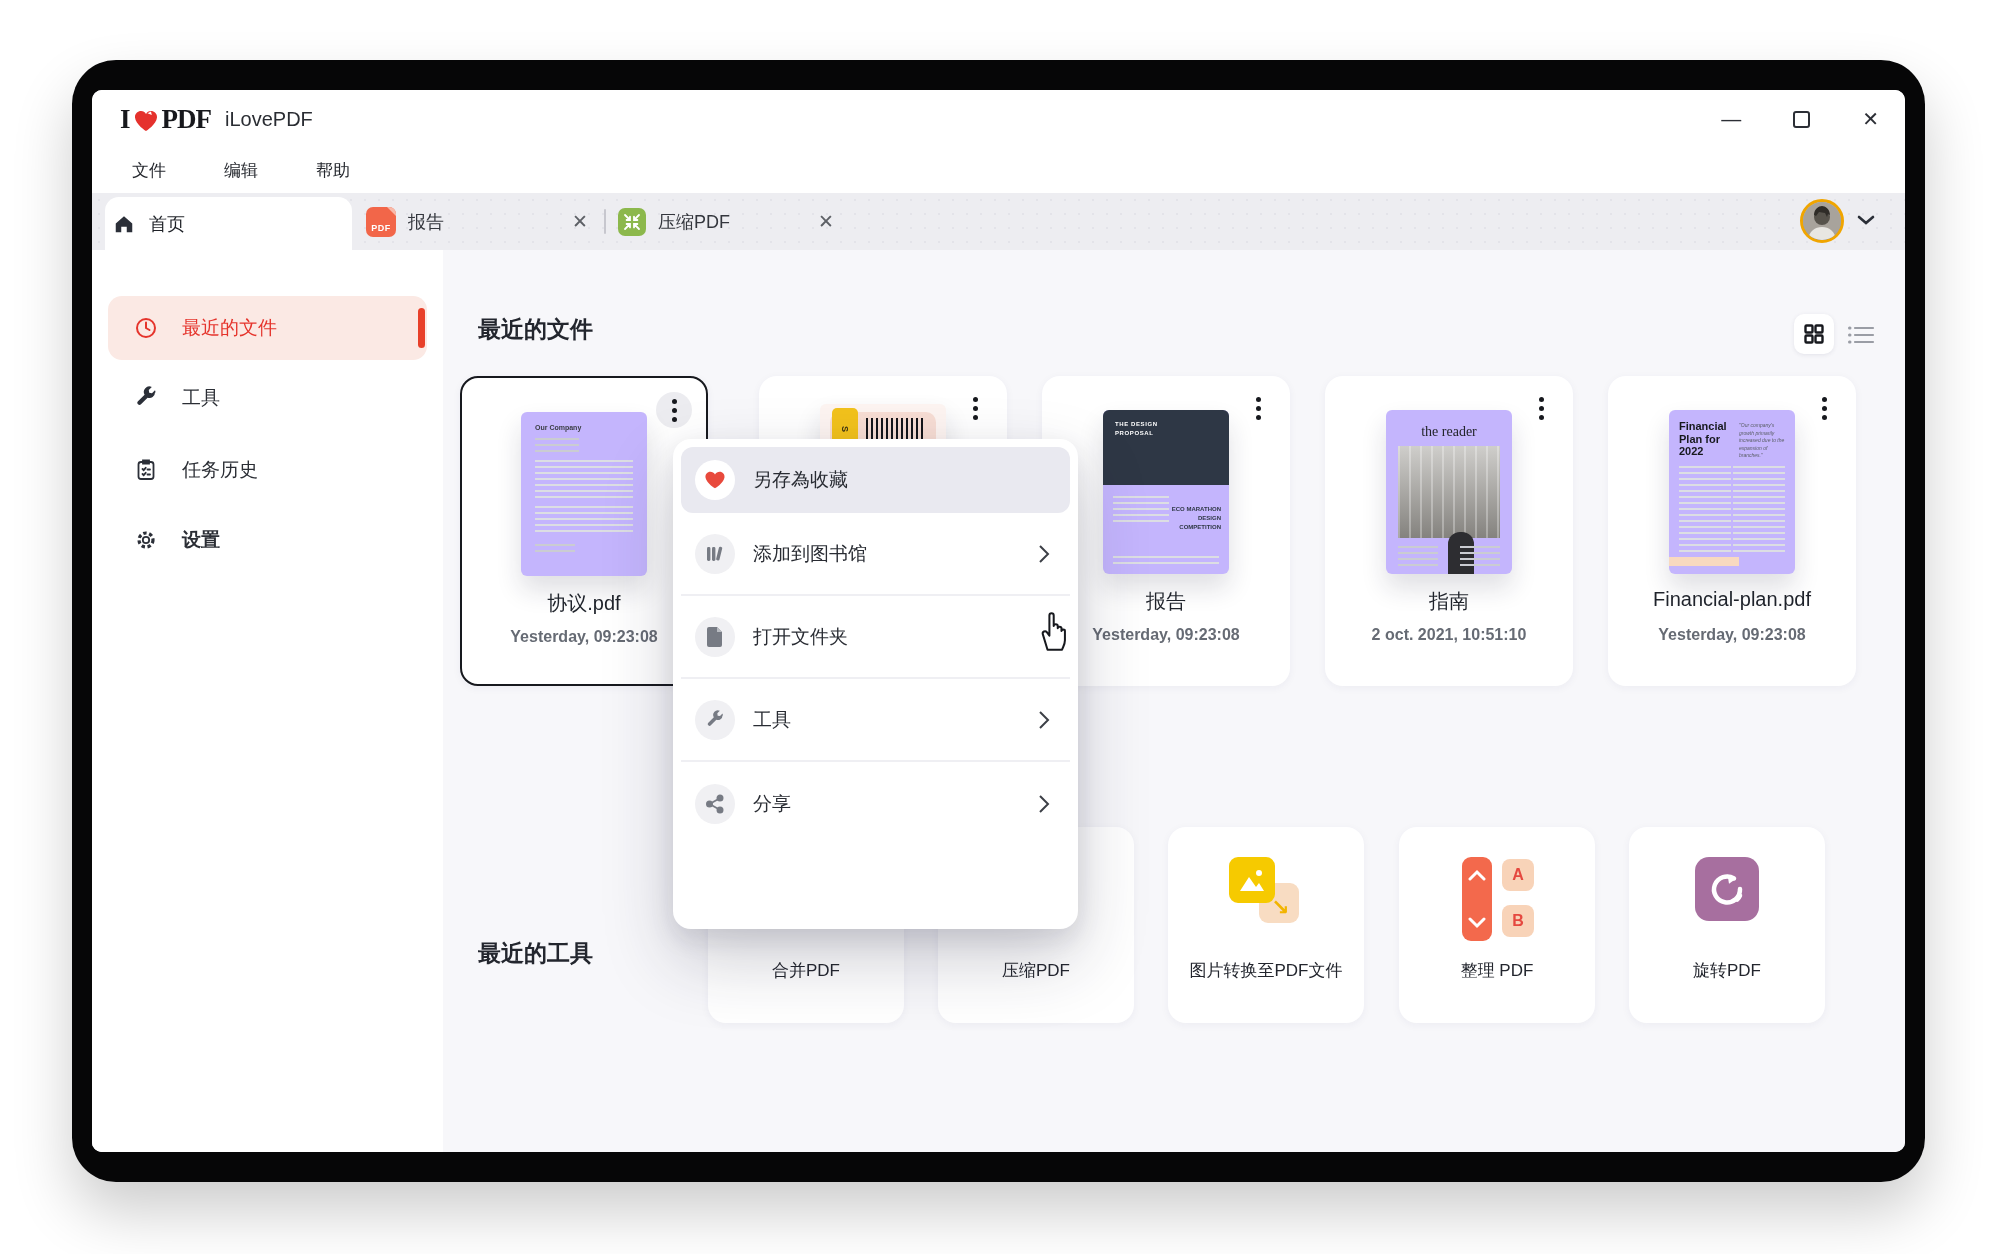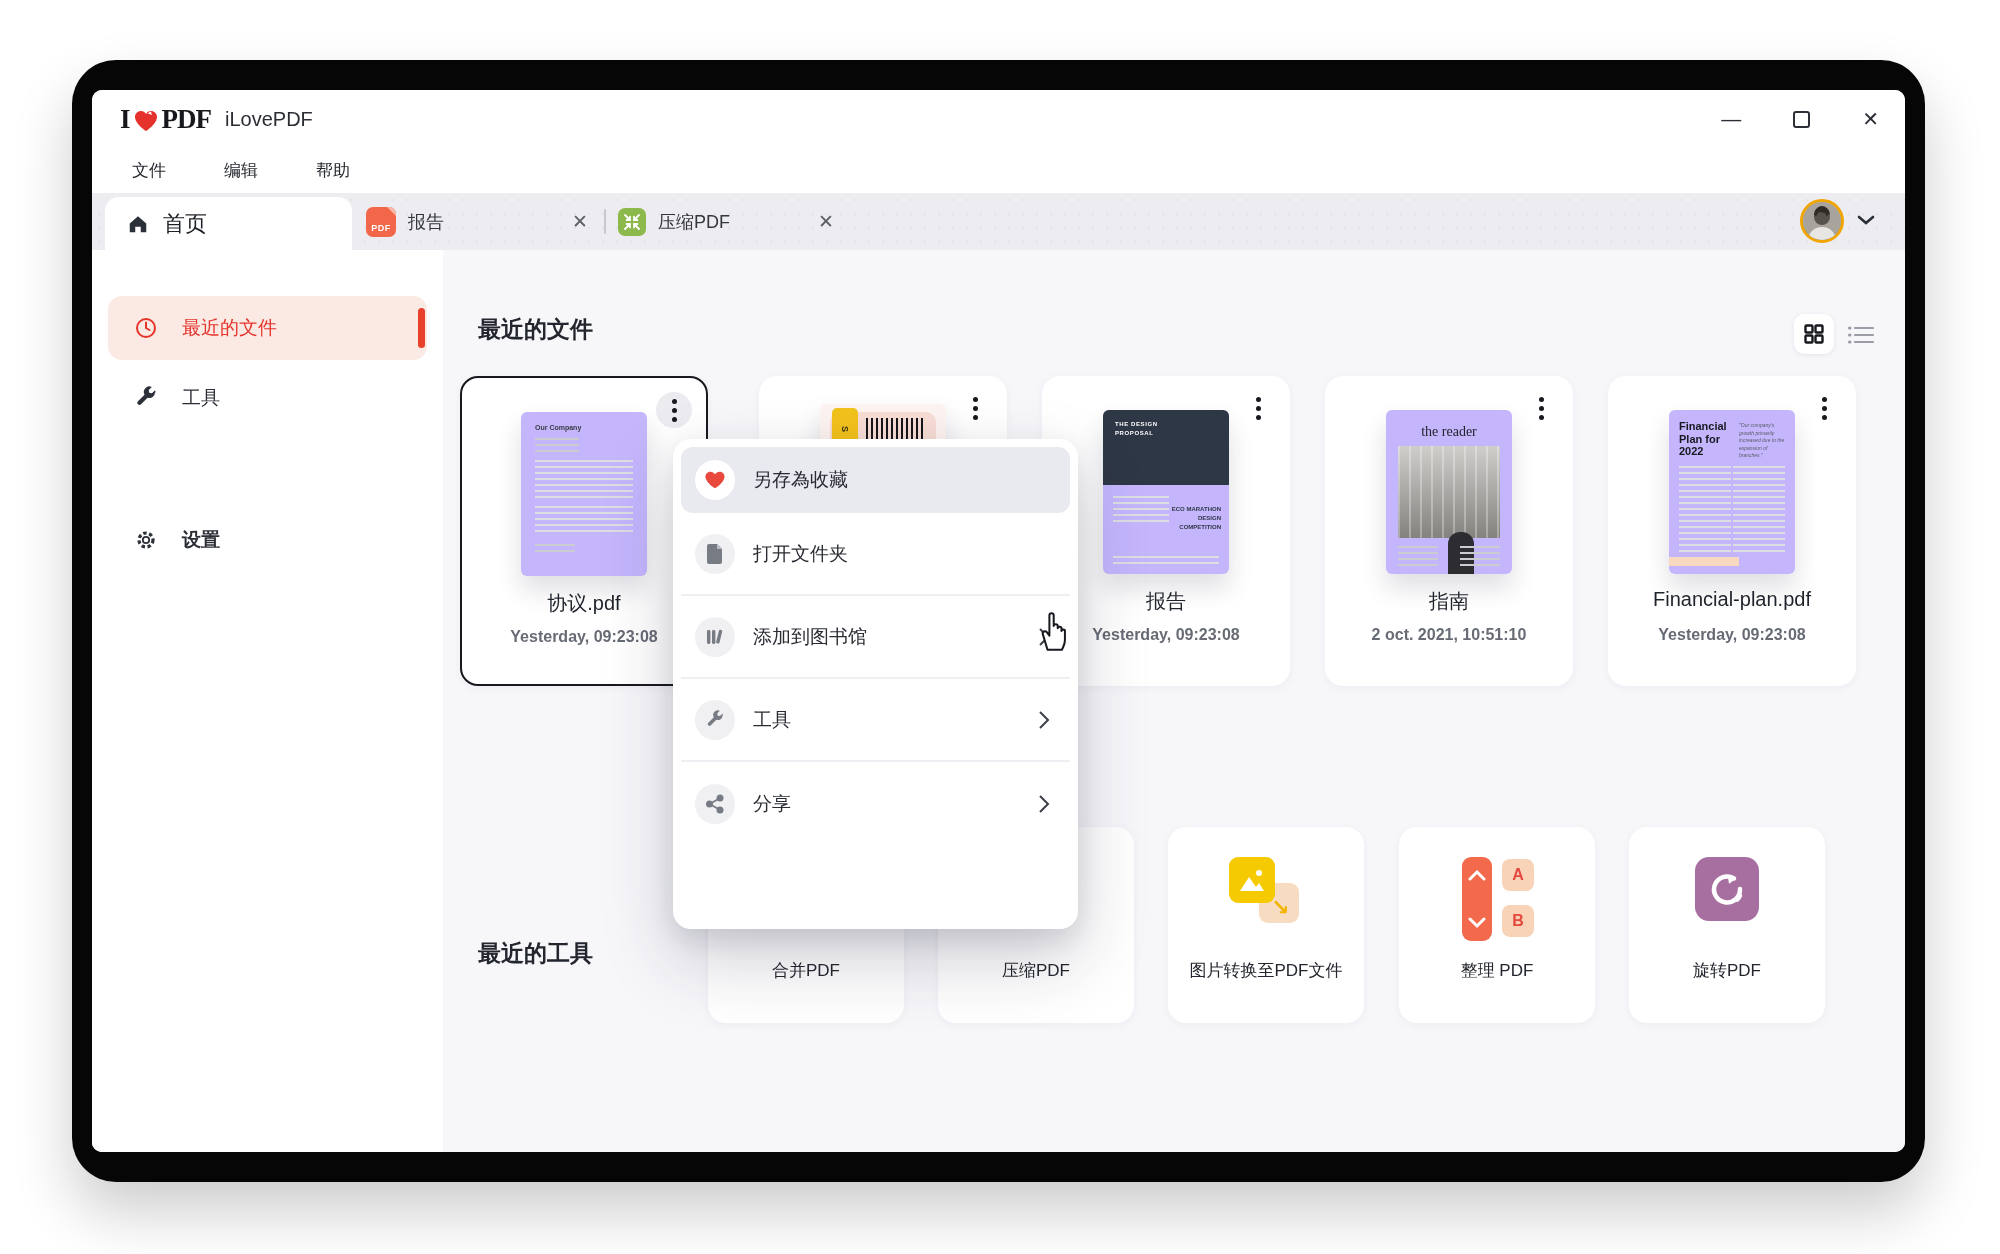--- a/index.html
+++ b/index.html
@@ -24,22 +24,22 @@
   .winctrl .sq { font-size:17px; border:2px solid #2c2f36; width:17px; height:17px; border-radius:3px; }
 
   
   .menubar { position:absolute; left:0; top:58px; width:100%; height:45px; background:#fff;
     display:flex; align-items:center; padding-left:40px; gap:58px; font-size:17px; color:#26292f; }
 
   
   .tabstrip { position:absolute; left:0; top:103px; width:100%; height:57px; background:#ededf1;
     background-image:radial-gradient(#e3e3e9 1px, transparent 1px); background-size:14px 14px; }
   .tab-home { position:absolute; left:13px; top:4px; width:247px; height:53px; background:#fff;
-    border-radius:14px 14px 0 0; display:flex; align-items:center; padding-left:22px; gap:14px;
-    font-size:22px; color:#1d2026; }
+    border-radius:14px 14px 0 0; display:flex; align-items:center; padding-left:8px; gap:14px;
+    font-size:18px; color:#1d2026; }
   .tab { position:absolute; top:0; height:57px; display:flex; align-items:center; gap:12px;
     font-size:18px; color:#33363d; }
   .tab-report { left:262px; width:248px; padding-left:12px; }
   .tab-compress { left:518px; width:238px; padding-left:8px; }
   .tab .close { margin-left:auto; margin-right:14px; color:#5d6066; font-size:19px; cursor:default;}
   .tab-sep { position:absolute; left:512px; top:16px; width:2px; height:25px; background:#c7c7ce; border-radius:2px;}
   .pdficon { width:30px; height:30px; background:#f26649; border-radius:7px; position:relative; overflow:hidden; flex:0 0 auto;}
   .pdficon::before { content:""; position:absolute; right:0; top:0; border-style:solid; border-width:0 9px 9px 0;
     border-color:transparent #f9b9a9 transparent transparent; }
   .pdficon b { position:absolute; left:0; right:0; bottom:4px; text-align:center; font-size:9px; color:#fff; letter-spacing:.5px;}
@@ -235,20 +235,30 @@
           <span>最近的文件</span>
         </div>
         <div class="side-item" style="top:116px;">
           <span>
             <svg width="24" height="24" viewBox="0 0 24 24" fill="#2b2f38">
                 <path d="M21 6.5a5.5 5.5 0 0 1-7.4 5.2L7 18.3a2.1 2.1 0 0 1-3-3l6.6-6.6A5.5 5.5 0 0 1 17.8 1l-3 3 .4 2.8 2.8.4 3-3c.3.7.5 1.5.5 2.3z"></path>
               </svg>
           </span>
           <span>工具</span>
         </div>
+        <div class="side-item" style="top:188px;">
+          <span>
+            <svg width="24" height="24" viewBox="0 0 24 24" fill="none" stroke="#2b2f38" stroke-width="1.8">
+                <rect x="4.5" y="4" width="15" height="17" rx="2.5"></rect>
+                <path d="M9 2.5h6v3H9z" fill="#2b2f38"></path>
+                <path d="M8.5 11l1.2 1.2 2-2.4M13.5 11.5h2.5M8.5 16l1.2 1.2 2-2.4M13.5 16.5h2.5" stroke-linecap="round"></path>
+              </svg>
+          </span>
+          <span>任务历史</span>
+        </div>
         <div class="side-item" style="top:258px;font-weight:bold;">
           <span>
             <svg width="24" height="24" viewBox="0 0 24 24" fill="none" stroke="#2b2f38">
                 <circle cx="12" cy="12" r="7" stroke-width="3.2" stroke-dasharray="3.4 2.6"></circle>
                 <circle cx="12" cy="12" r="3.2" stroke-width="1.8"></circle>
               </svg>
           </span>
           <span>设置</span>
         </div>
       </div>
@@ -414,41 +424,41 @@
         <div class="mi1">
           <span class="mic white">
             <svg width="22" height="20" viewBox="0 0 24 22">
                 <path d="M12 20S2.8 14.6 1.6 8.4C.9 4.8 3.8 2 6.8 2c2.2 0 4.1 1.2 5.2 3 1.1-1.8 3-3 5.2-3 3 0 5.9 2.8 5.2 6.4C21.2 14.6 12 20 12 20z" fill="#e8493c"></path>
               </svg>
           </span>
           <span class="mlabel">另存為收藏</span>
         </div>
         <div class="mrow">
           <span class="mic">
-            <svg width="18" height="20" viewBox="0 0 18 20" fill="#777b84">
-                <path d="M3 0h8l5 5v13a2 2 0 0 1-2 2H3a2 2 0 0 1-2-2V2a2 2 0 0 1 2-2z"></path>
-                <path d="M11 0l5 5h-5z" fill="#b9bcc2"></path>
-              </svg>
-          </span>
-          <span class="mlabel">打开文件夹</span>
-        </div>
-        <div class="mrow">
-          <span class="mic">
             <svg width="20" height="20" viewBox="0 0 20 20" fill="#777b84">
                 <rect x="2" y="3" width="3.4" height="14" rx="1.4"></rect>
                 <rect x="7" y="3" width="3.4" height="14" rx="1.4"></rect>
                 <rect x="12.4" y="2.6" width="3.4" height="14" rx="1.4" transform="rotate(14 14 10)"></rect>
               </svg>
           </span>
           <span class="mlabel">添加到图书馆</span>
           <span class="mchev">
             <svg width="16" height="22" viewBox="0 0 16 22" fill="none" stroke="#3c3f46" stroke-width="2">
                 <path d="M4 3l8 8-8 8"></path>
               </svg>
           </span>
+        </div>
+        <div class="mrow">
+          <span class="mic">
+            <svg width="18" height="20" viewBox="0 0 18 20" fill="#777b84">
+                <path d="M3 0h8l5 5v13a2 2 0 0 1-2 2H3a2 2 0 0 1-2-2V2a2 2 0 0 1 2-2z"></path>
+                <path d="M11 0l5 5h-5z" fill="#b9bcc2"></path>
+              </svg>
+          </span>
+          <span class="mlabel">打开文件夹</span>
         </div>
         <div class="mrow">
           <span class="mic">
             <svg width="20" height="20" viewBox="0 0 24 24" fill="#777b84">
                 <path d="M21 6.5a5.5 5.5 0 0 1-7.4 5.2L7 18.3a2.1 2.1 0 0 1-3-3l6.6-6.6A5.5 5.5 0 0 1 17.8 1l-3 3 .4 2.8 2.8.4 3-3c.3.7.5 1.5.5 2.3z"></path>
               </svg>
           </span>
           <span class="mlabel">工具</span>
           <span class="mchev">
             <svg width="16" height="22" viewBox="0 0 16 22" fill="none" stroke="#3c3f46" stroke-width="2">

